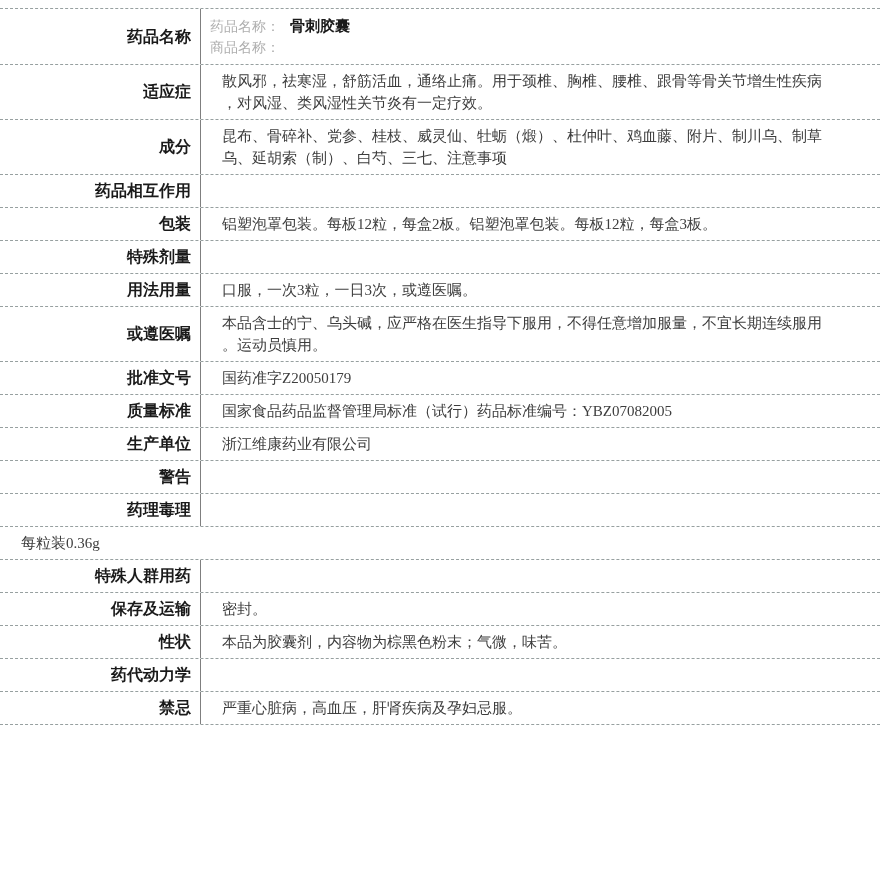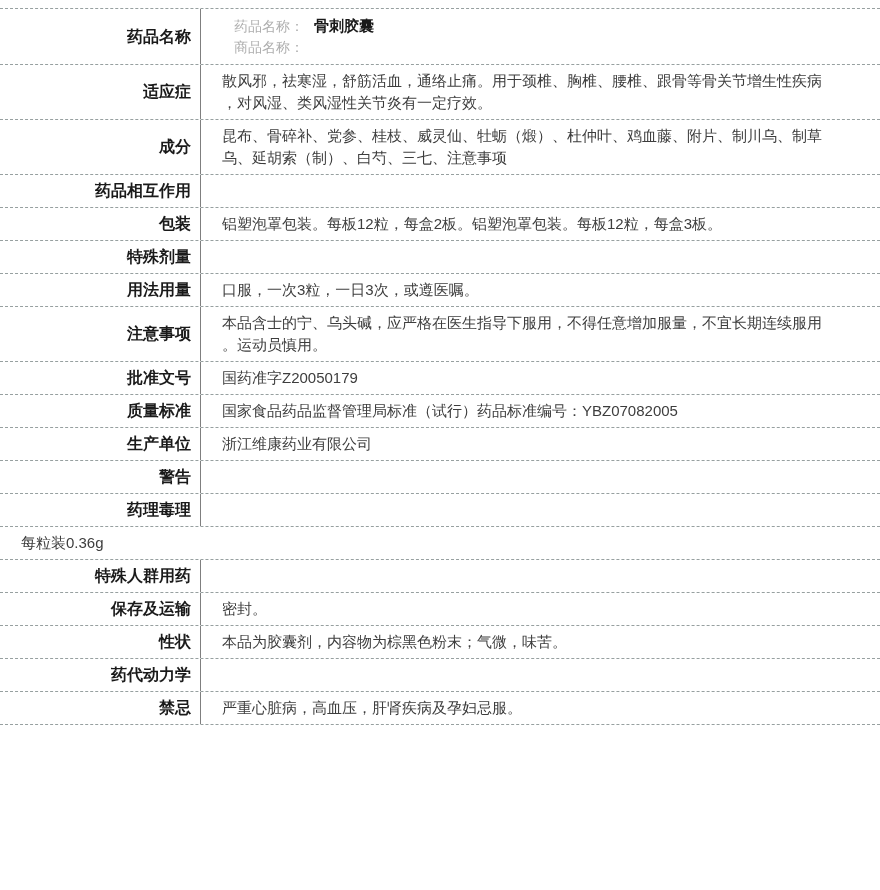--- a/index.html
+++ b/index.html
@@ -43,34 +43,34 @@
       flex: 1 1 auto;
       display: flex;
       align-items: center;
       padding: 5px 10px 5px 21px;
       font-size: 15px;
       line-height: 22px;
       color: #3d3d3d;
     }
     .cell-value .value-text {
       white-space: pre-line;
+      font-family: Liberation Serif, serif;
     }
     .cell-value.name-cell {
       padding-left: 9px;
       display: block;
       padding-top: 6px;
       padding-bottom: 6px;
     }
     .name-line {
       line-height: 21px;
       font-size: 14px;
     }
     .muted-key {
       color: #aeaeae;
-      margin-left: 24px;
     }
     .drug-name {
       color: #1a1a1a;
       font-weight: bold;
       font-size: 15px;
       margin-left: 10px;
       margin-top: 47px;
     }
   </style>
 </head>
@@ -126,21 +126,21 @@
 
 
     <div class="row">
       <div class="cell-label">用法用量</div>
       <div class="cell-value">
           <span class="value-text">口服，一次3粒，一日3次，或遵医嘱。</span>
         </div>
     </div>
 
     <div class="row">
-      <div class="cell-label">注意事项</div>
+      <div class="cell-label">或遵医嘱</div>
       <div class="cell-value">
           <span class="value-text">本品含士的宁、乌头碱，应严格在医生指导下服用，不得任意增加服量，不宜长期连续服用
 。运动员慎用。</span>
         </div>
     </div>
 
     <div class="row">
       <div class="cell-label">批准文号</div>
       <div class="cell-value">
           <span class="value-text">国药准字Z20050179</span>

